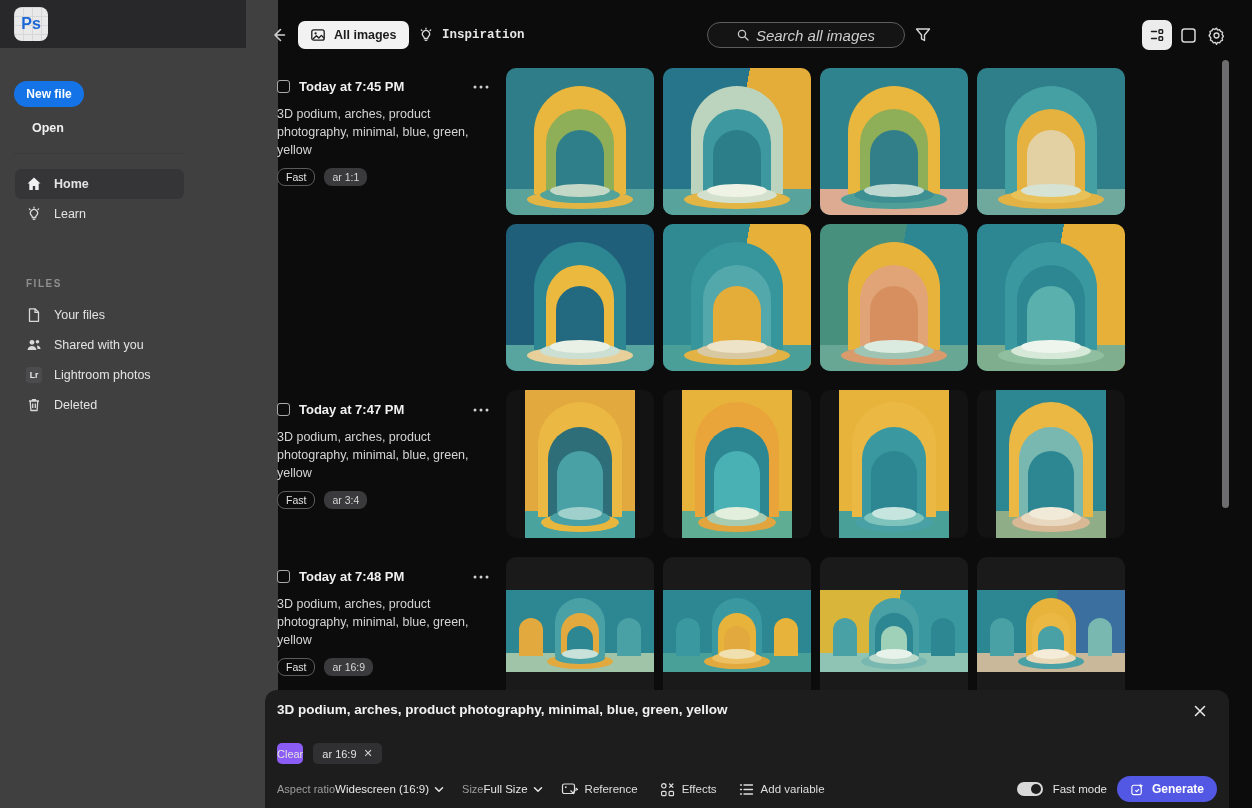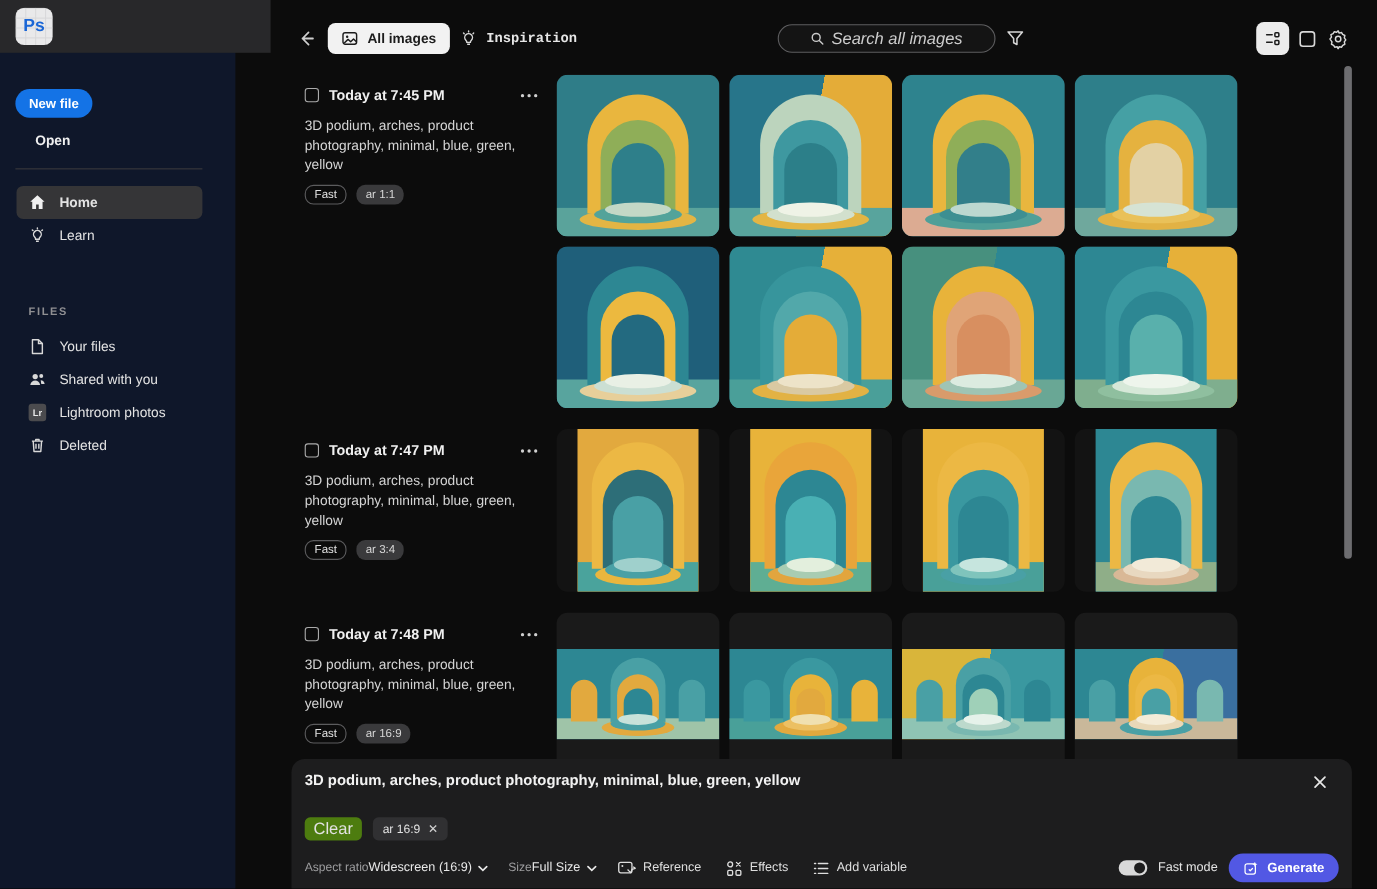--- a/index.html
+++ b/index.html
@@ -1,21 +1,21 @@
 <!DOCTYPE html>
 <html><head>
 <meta charset="utf-8">
 <style>
   * { margin:0; padding:0; box-sizing:border-box; }
   html,body { background:#000; }
   body { font-family:"Liberation Sans", sans-serif; }
   #screen { position:relative; width:1252px; height:808px; background:#0c0c0c; overflow:hidden; }
 
   
-  .sidebar { position:absolute; left:0; top:0; width:214px; height:808px; background:#0f172a; }
+  .sidebar { position:absolute; left:0; top:0; width:278px; height:808px; background:#404040; }
   .sidebar-top { position:absolute; left:0; top:0; width:246px; height:48px; background:#28282a; }
   .ps-logo { position:absolute; left:14px; top:7px; width:34px; height:34px; background:#e9e9ea; border-radius:8px;
              display:flex; align-items:center; justify-content:center; color:#1a66d6; font-weight:bold; font-size:16px;
              background-image:linear-gradient(#d7d7d9 1px, transparent 1px), linear-gradient(90deg,#d7d7d9 1px, transparent 1px);
              background-size:9px 9px; }
   .new-file-btn { position:absolute; left:14px; top:81px; width:70px; height:26px; border:none; border-radius:14px;
              background:#1473e6; color:#fff; font-size:12px; font-weight:700; font-family:inherit; cursor:pointer; }
   .open-label { position:absolute; left:32px; top:121px; color:#f0f0f0; font-size:12.5px; font-weight:700; cursor:pointer; }
   .side-divider { position:absolute; left:14px; top:153px; width:170px; height:1px; background:#3a3a3c; }
   .nav { position:absolute; left:15px; top:169px; width:169px; }
@@ -91,21 +91,21 @@
   .cell.landscape .p1 { left:28%; width:44%; bottom:4%; height:18%; }
   .cell.landscape .p2 { left:33%; width:34%; bottom:10%; height:15%; }
   .cell.landscape .p3 { left:38%; width:24%; bottom:16%; height:12%; }
 
   
   .prompt-panel { position:absolute; left:19px; top:690px; width:964px; height:118px; background:#1d1d1e;
                   border-radius:12px 12px 0 0; z-index:10; }
   .panel-prompt { position:absolute; left:12px; top:12px; width:900px; color:#f2f2f2; font-size:13.5px; font-weight:600; }
   .panel-close { position:absolute; right:14px; top:10px; width:22px; height:22px; background:none; border:none; color:#e6e6e6; cursor:pointer; }
   .panel-chips { position:absolute; left:12px; top:53px; display:flex; gap:10px; }
-  .clear-btn { background:#4d7c0f; border:none; border-radius:5px; height:21px; padding:0 8px; color:#e2e2e2; font-size:15px; font-family:inherit; cursor:pointer; }
+  .clear-btn { background:#8b5cf6; border:none; border-radius:5px; height:21px; padding:0 0; color:#e2e2e2; font-size:11px; font-family:inherit; cursor:pointer; }
   .ratio-chip { background:#303032; border-radius:5px; height:21px; padding:0 9px; display:flex; align-items:center; gap:7px; color:#e2e2e2; font-size:11px; cursor:pointer; }
   .ratio-chip .x { font-size:11px; color:#cfcfcf; cursor:pointer; }
   .panel-controls { position:absolute; left:12px; right:12px; top:86px; display:flex; align-items:center; }
   .ctl-label { color:#9d9d9f; font-size:11px; }
   .ctl-value { color:#e8e8e8; font-size:11.5px; display:flex; align-items:center; gap:5px; cursor:pointer; }
   .ctl-group { display:flex; align-items:center; margin-right:18px; }
   .ctl-tool { display:flex; align-items:center; gap:7px; color:#dedede; font-size:11.5px; margin-right:22px; cursor:pointer; }
   .controls-right { margin-left:auto; display:flex; align-items:center; gap:10px; }
   .toggle { width:26px; height:14px; border-radius:8px; background:#d9d9d9; position:relative; cursor:pointer; }
   .toggle .knob { position:absolute; right:2px; top:2px; width:10px; height:10px; border-radius:50%; background:#1d1d1e; }

